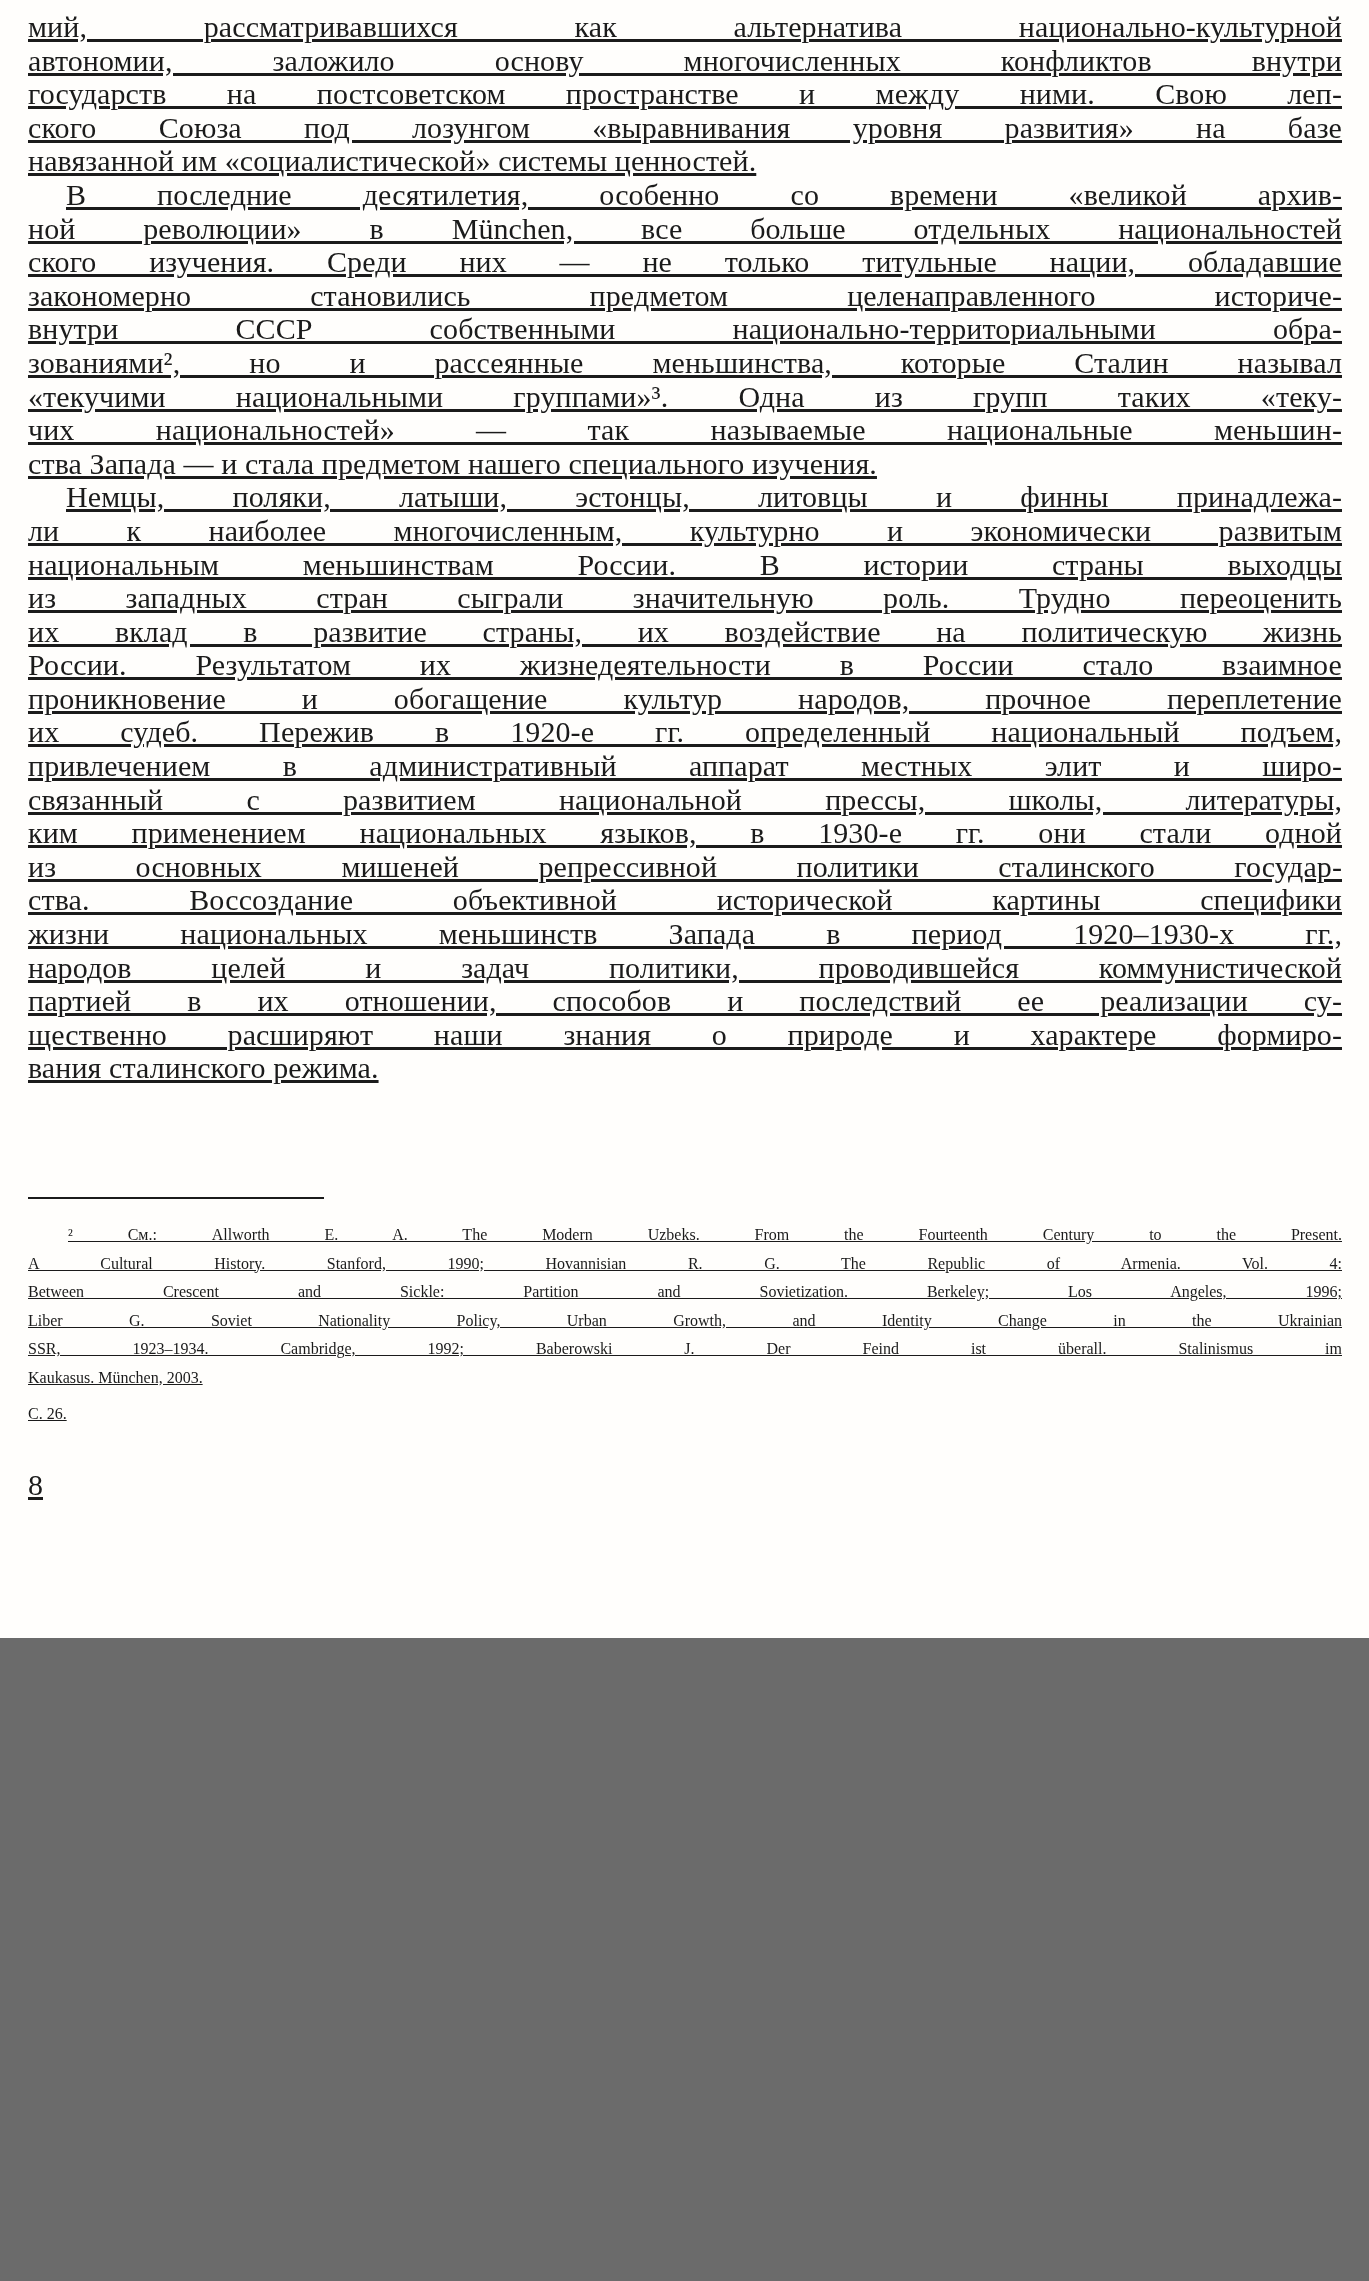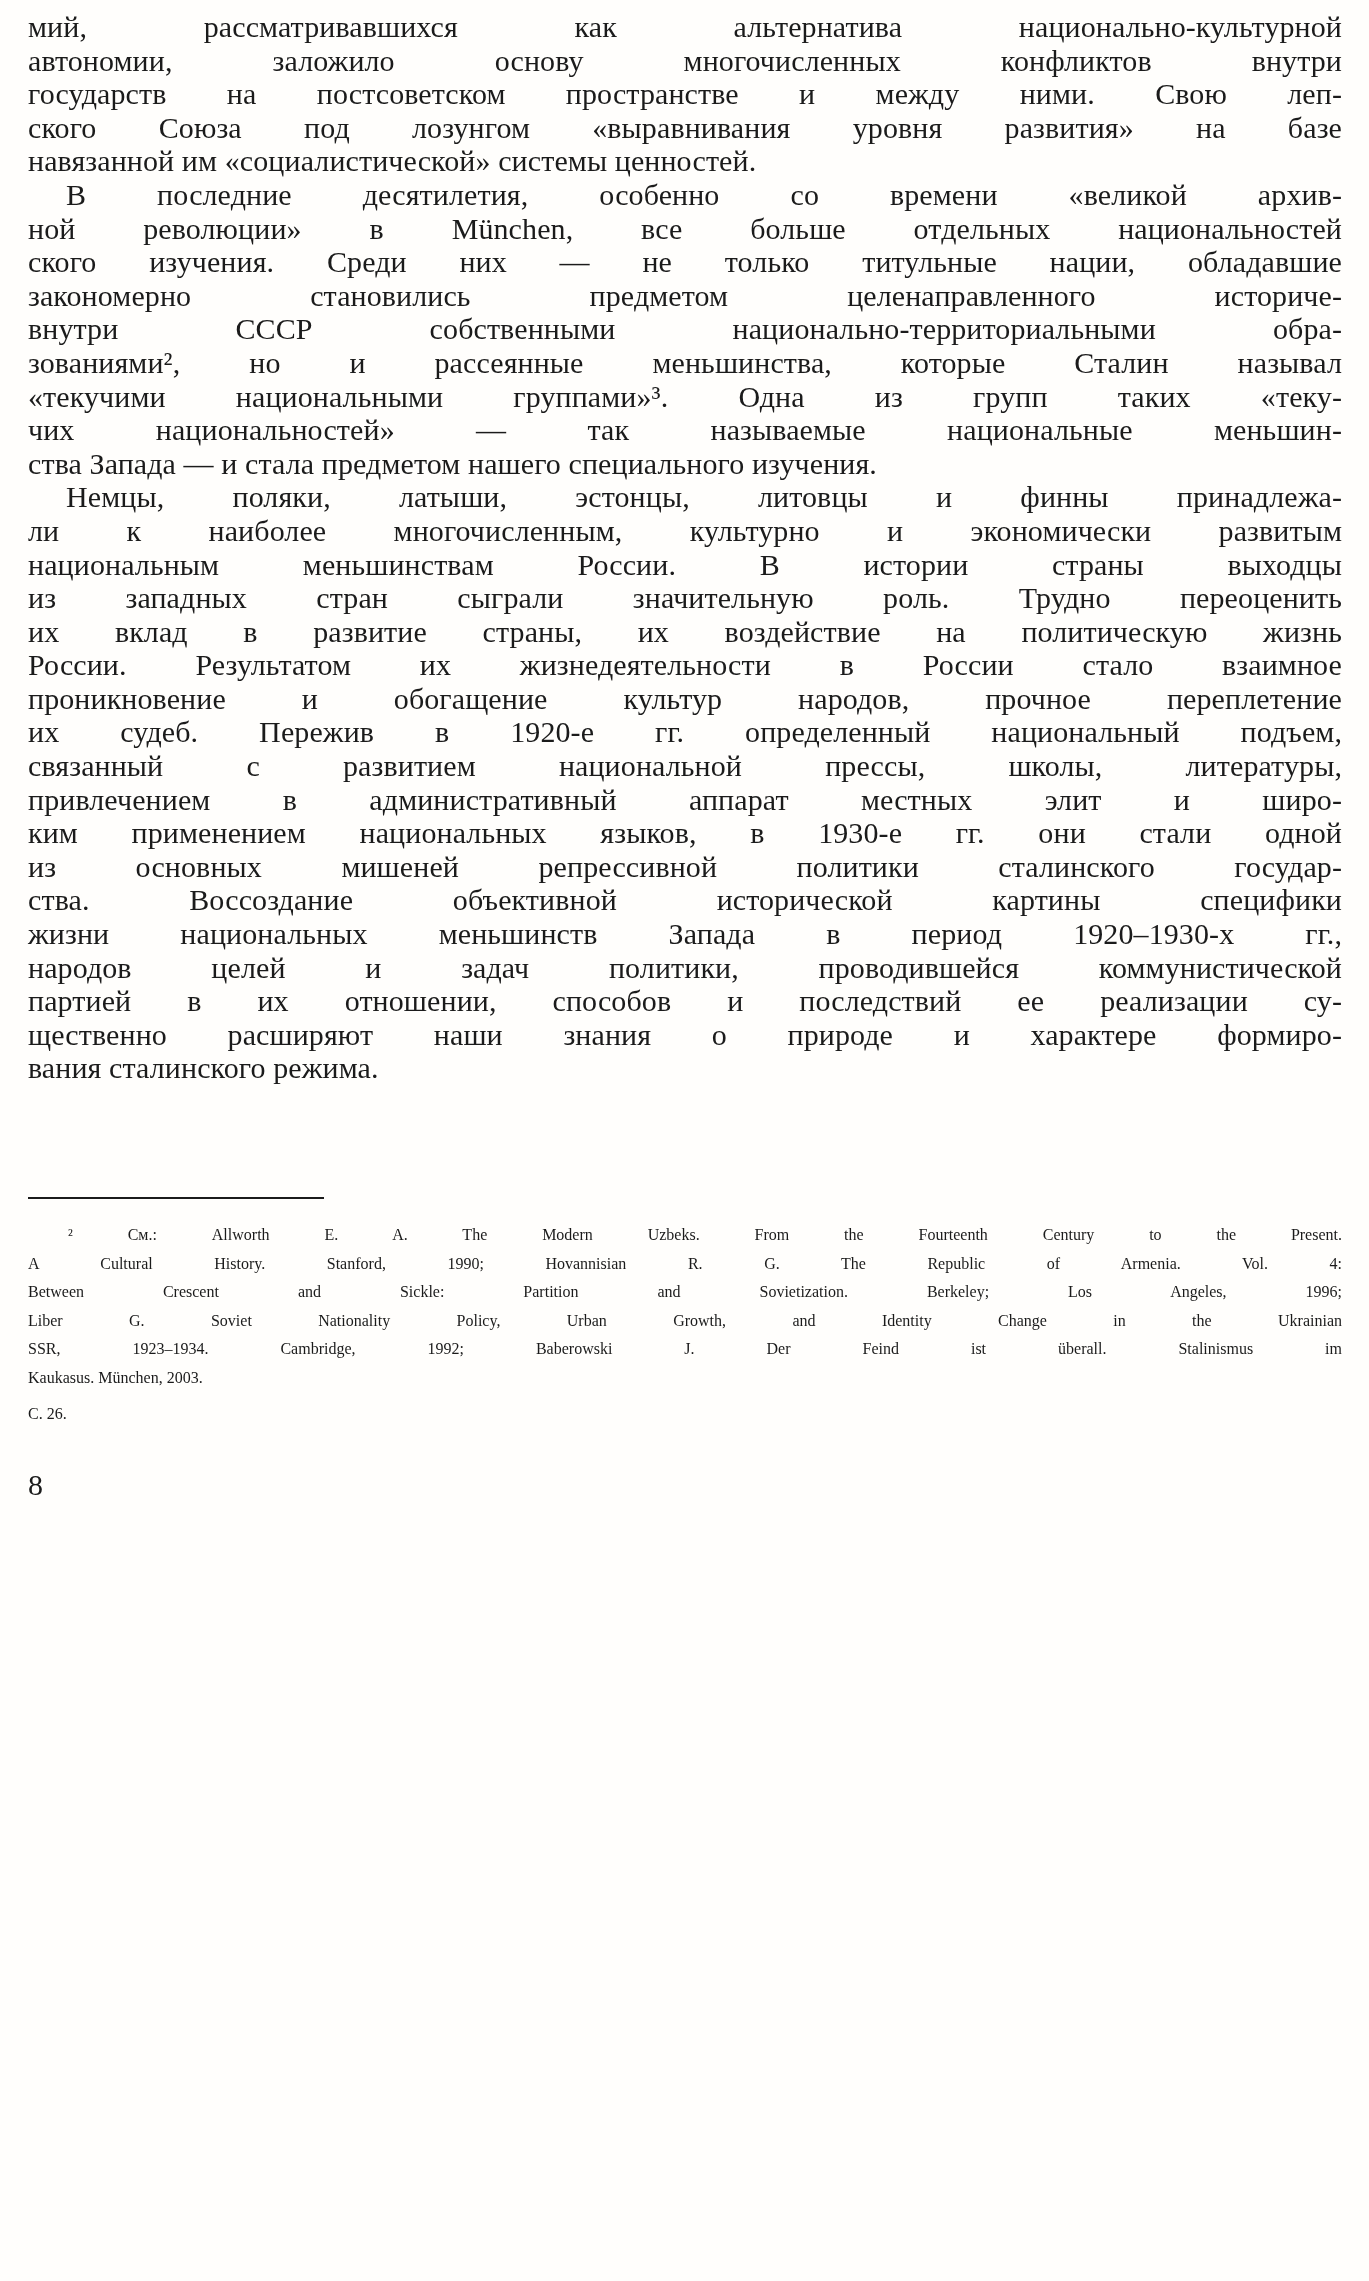--- a/index.html
+++ b/index.html
@@ -3,27 +3,28 @@
 <meta charset="utf-8">
 <style>
   html, body {
     margin: 0;
     padding: 0;
     background: #6b6b6b;
   }
   .page {
     position: relative;
     width: 1369px;
-    height: 2281px;
+    height: 1638px;
     margin: 0 auto;
     background: var(--paper, #ffffff);
     color: var(--ink, #1c1c1c);
     font-family: "Liberation Serif", "DejaVu Serif", serif;
     overflow: hidden;
     box-sizing: border-box;
+    text-decoration: underline;
   }
   .content {
     padding: 10px 27px 0 28px;
   }
   .body-text {
     font-size: 30px;
     line-height: 33.6px;
     letter-spacing: 0.1px;
   }
   .paragraph { margin: 0; }
@@ -83,22 +84,22 @@
         </div>
         <div class="paragraph">
           <div class="line indent">Немцы, поляки, латыши, эстонцы, литовцы и финны принадлежа-</div>
           <div class="line">ли к наиболее многочисленным, культурно и экономически развитым</div>
           <div class="line">национальным меньшинствам России. В истории страны выходцы</div>
           <div class="line">из западных стран сыграли значительную роль. Трудно переоценить</div>
           <div class="line">их вклад в развитие страны, их воздействие на политическую жизнь</div>
           <div class="line">России. Результатом их жизнедеятельности в России стало взаимное</div>
           <div class="line">проникновение и обогащение культур народов, прочное переплетение</div>
           <div class="line">их судеб. Пережив в 1920-е гг. определенный национальный подъем,</div>
+          <div class="line">привлечением в административный аппарат местных элит и широ-</div>
           <div class="line">связанный с развитием национальной прессы, школы, литературы,</div>
-          <div class="line">привлечением в административный аппарат местных элит и широ-</div>
           <div class="line">ким применением национальных языков, в 1930-е гг. они стали одной</div>
           <div class="line">из основных мишеней репрессивной политики сталинского государ-</div>
           <div class="line">ства. Воссоздание объективной исторической картины специфики</div>
           <div class="line">жизни национальных меньшинств Запада в период 1920–1930-х гг.,</div>
           <div class="line">народов целей и задач политики, проводившейся коммунистической</div>
           <div class="line">партией в их отношении, способов и последствий ее реализации су-</div>
           <div class="line">щественно расширяют наши знания о природе и характере формиро-</div>
           <div class="line last">вания сталинского режима.</div>
         </div>
       </div>

